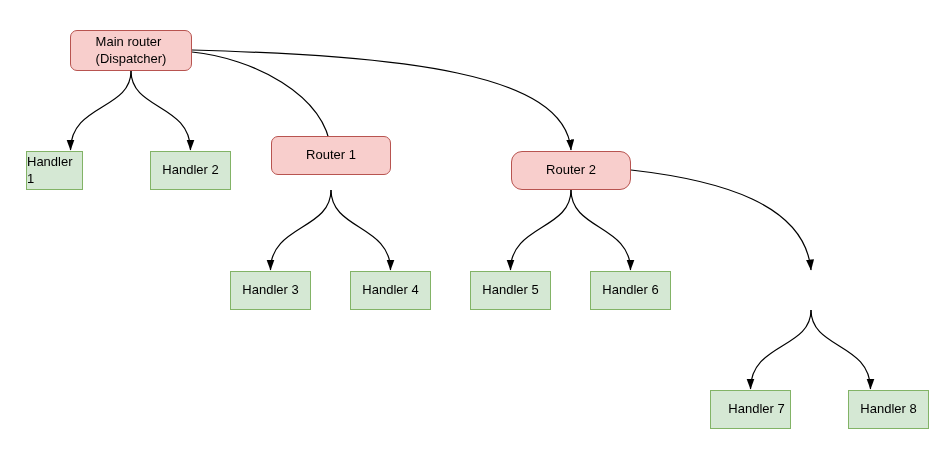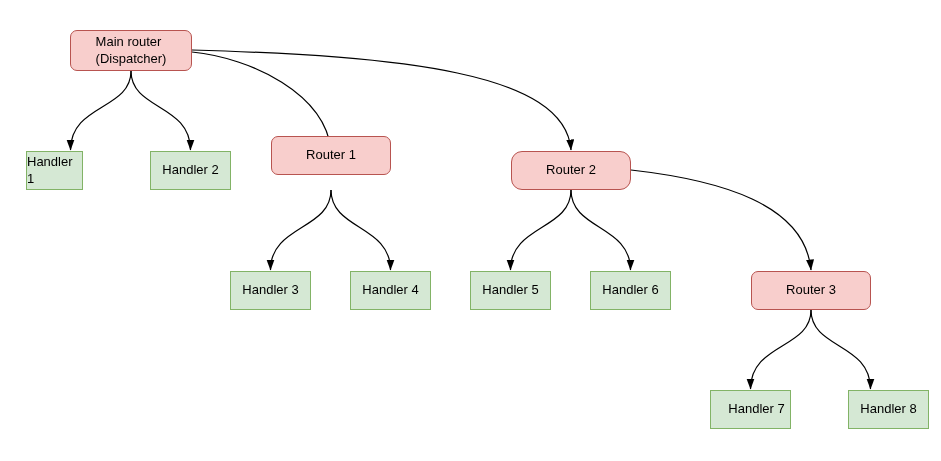--- a/index.html
+++ b/index.html
@@ -102,23 +102,20 @@
   </div>
 
   <div class="node handler" style="left:470px; top:271px; width:81px; height:39px;">
     <span class="lbl">Handler 5</span>
   </div>
 
   <div class="node handler" style="left:590px; top:271px; width:81px; height:39px;">
     <span class="lbl">Handler 6</span>
   </div>
 
-  <div class="node router" style="left:751px; top:271px; width:120px; height:39px;">
-    <span class="lbl">Router 3</span>
-  </div>
 
   <div class="node handler" style="left:710px; top:390px; width:81px; height:39px;padding-left:12px;">
     <span class="lbl">Handler 7</span>
   </div>
 
   <div class="node handler" style="left:830px; top:390px; width:81px; height:39px;margin-left:18px;">
     <span class="lbl">Handler 8</span>
   </div>
 
 </div>

